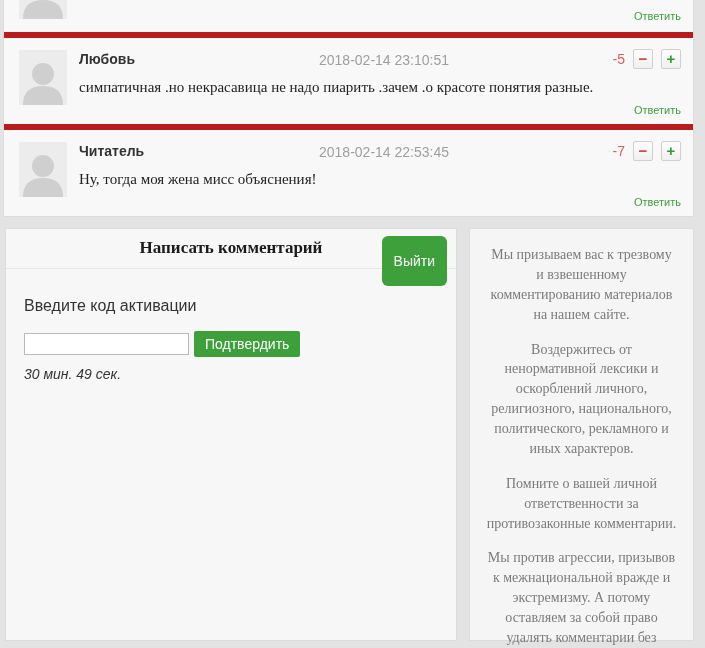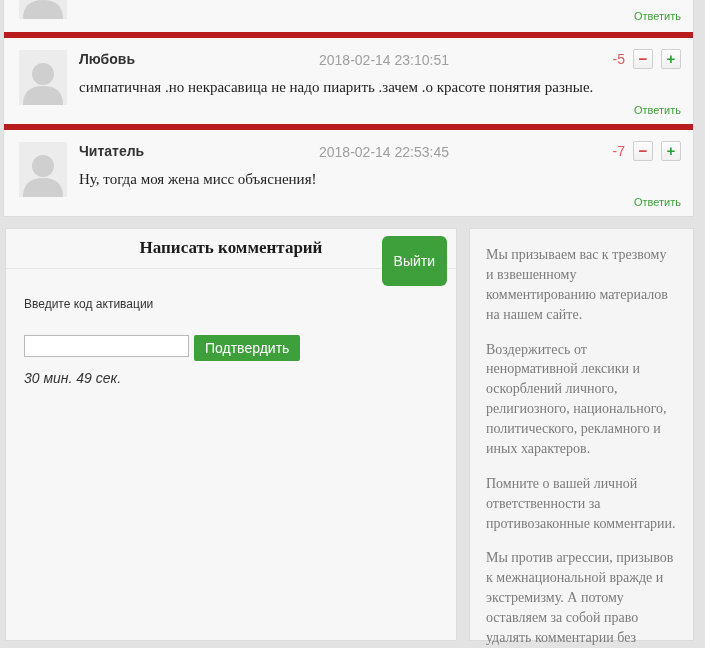--- a/index.html
+++ b/index.html
@@ -70,22 +70,22 @@
     font-family:"Liberation Serif", serif;
     font-size:17px; font-weight:bold; color:#1b1b1b;
   }
   .logout-btn {
     position:absolute; right:9px; top:7px;
     background:#3ea03b; color:#fff; border:none; border-radius:6px;
     font-size:14px; padding:17px 12px; cursor:pointer;
     font-family:"Liberation Sans", sans-serif;
   }
   .form-body { padding:28px 18px 0 18px; }
-  .act-label { font-size:12px; color:#333; margin-bottom:24px; }
-  .code-row { display:flex; }
+  .act-label { font-size:16px; color:#333; margin-bottom:16px; }
+  .code-row { display:flex; align-items:center; }
   .code-input {
     width:165px; height:22px; background:#fff;
     border:1px solid #b9b9b9; padding:0 4px; font-size:13px;
   }
   .confirm-btn {
     margin-left:5px;
     background:#3ea03b; color:#fff; border:none; border-radius:2px;
     font-size:14px; padding:5px 11px; cursor:pointer;
     font-family:"Liberation Sans", sans-serif;
   }
@@ -94,20 +94,21 @@
   
   .rules-panel {
     position:absolute; left:469px; top:228px; width:225px; height:413px;
     background:#f5f5f5; border:1px solid #dcdcdc;
     padding:16px 16px 0 16px;
   }
   .rules-panel p {
     font-family:"Liberation Serif", serif;
     font-size:14px; line-height:1.42; color:#7b7b7b;
     margin-bottom:15px;
+    text-align:center;
   }
 </style>
 </head>
 <body>
 
 <div class="comments-box">
 
   <div class="comment-row partial">
     <div class="avatar">
       <svg viewBox="0 0 48 55" xmlns="http://www.w3.org/2000/svg">

